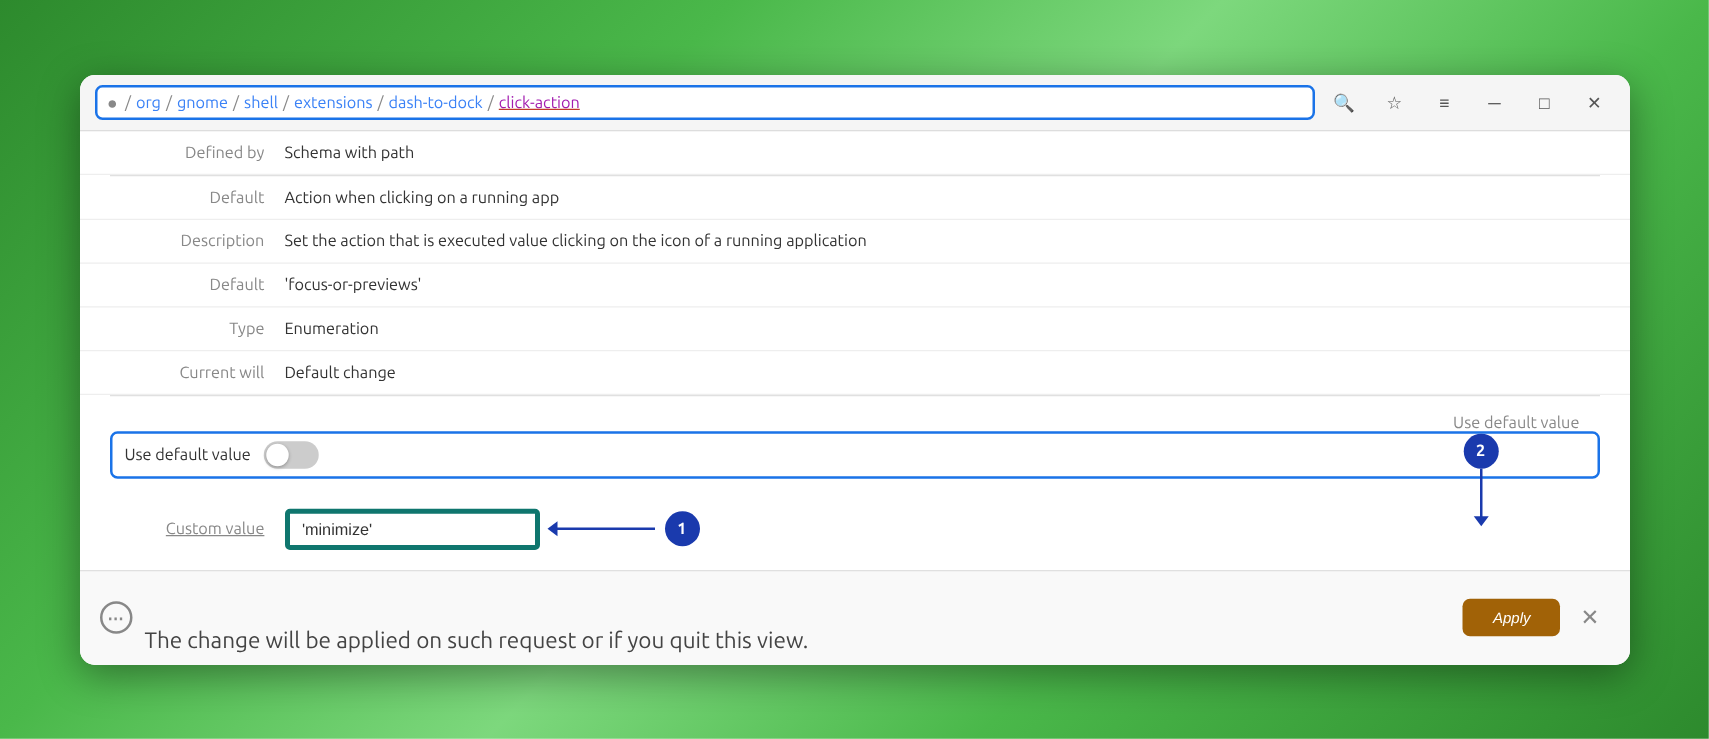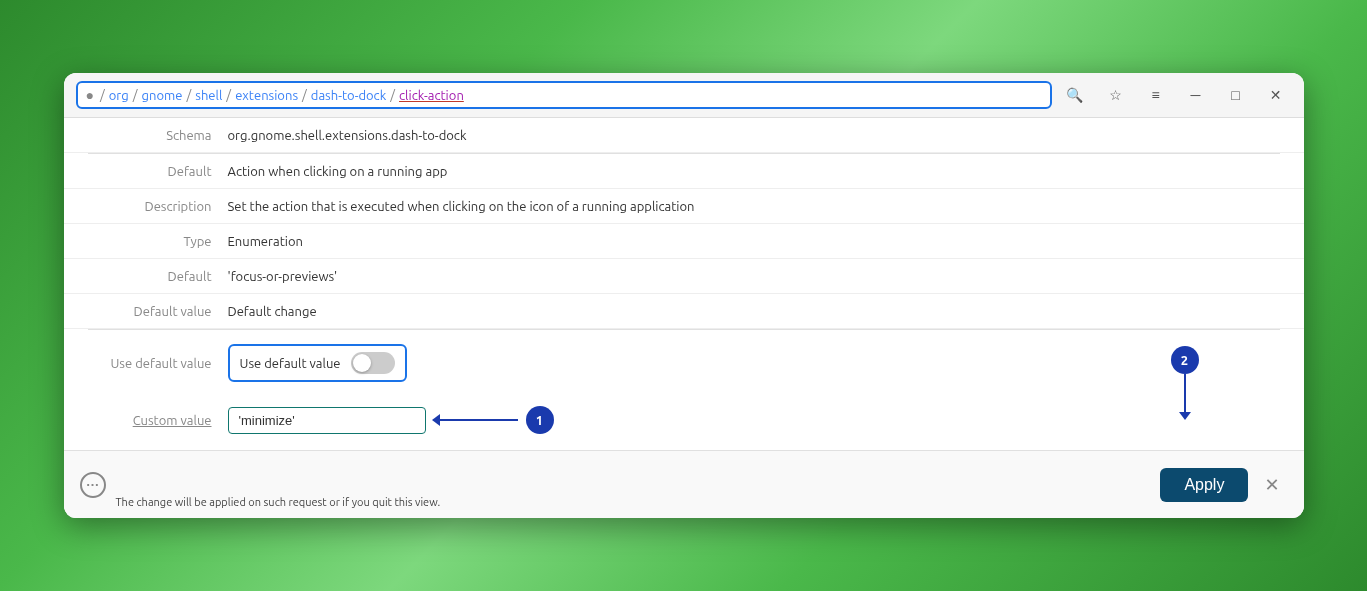--- a/index.html
+++ b/index.html
@@ -97,22 +97,22 @@
       color: #333;
       font-size: 13px;
     }
     .section-divider {
       height: 1px;
       background: #e0e0e0;
       margin: 0 24px;
     }
     .toggle-row {
       display: flex;
-      align-items: center;
       padding: 14px 24px;
+      flex-direction: column;
     }
     .toggle-label {
       min-width: 140px;
       text-align: right;
       color: #888;
       font-size: 13px;
       padding-right: 16px;
       flex-shrink: 0;
     }
     .toggle-container {
@@ -155,21 +155,21 @@
     .custom-value-label {
       min-width: 140px;
       text-align: right;
       color: #888;
       font-size: 13px;
       padding-right: 16px;
       flex-shrink: 0;
       text-decoration: underline;
     }
     .custom-value-field {
-      border: 1px solid #0f766e;
+      border: 4px solid #0f766e;
       border-radius: 4px;
       padding: 5px 10px;
       font-size: 13px;
       color: #333;
       background: #fff;
       min-width: 110px;
     }
     .arrow-annotation {
       display: flex;
       align-items: center;
@@ -224,38 +224,39 @@
       border-radius: 50%;
       display: flex;
       align-items: center;
       justify-content: center;
       color: #888;
       font-size: 13px;
       font-weight: bold;
       cursor: pointer;
     }
     .footer-message {
-      font-size: 11px;
+      font-size: 18px;
       color: #444;
       margin-top: 35px;
     }
     .footer-right {
       display: flex;
       align-items: center;
       gap: 8px;
     }
     .apply-button {
-      background: #0c4a6e;
+      background: #a16207;
       color: white;
       border: none;
       border-radius: 6px;
       padding: 8px 24px;
-      font-size: 16px;
+      font-size: 12px;
       font-weight: 500;
       cursor: pointer;
+      font-style: italic;
     }
     .close-footer-btn {
       background: transparent;
       border: none;
       color: #888;
       font-size: 18px;
       cursor: pointer;
       padding: 4px 8px;
     }
     .annotation-area {
@@ -324,44 +325,44 @@
     <button class="titlebar-btn">☆</button>
     <button class="titlebar-btn">≡</button>
     <button class="titlebar-btn">─</button>
     <button class="titlebar-btn">□</button>
     <button class="titlebar-btn close">✕</button>
   </div>
 
   <div class="content">
 
     <div class="info-row">
-      <span class="info-label">Schema</span>
-      <span class="info-value">org.gnome.shell.extensions.dash-to-dock</span>
+      <span class="info-label">Defined by</span>
+      <span class="info-value">Schema with path</span>
     </div>
 
     <div class="section-divider"></div>
 
     <div class="info-row">
       <span class="info-label">Default</span>
       <span class="info-value">Action when clicking on a running app</span>
     </div>
     <div class="info-row">
       <span class="info-label">Description</span>
-      <span class="info-value">Set the action that is executed when clicking on the icon of a running application</span>
+      <span class="info-value">Set the action that is executed value clicking on the icon of a running application</span>
+    </div>
+    <div class="info-row">
+      <span class="info-label">Default</span>
+      <span class="info-value">'focus-or-previews'</span>
     </div>
     <div class="info-row">
       <span class="info-label">Type</span>
       <span class="info-value">Enumeration</span>
     </div>
     <div class="info-row">
-      <span class="info-label">Default</span>
-      <span class="info-value">'focus-or-previews'</span>
-    </div>
-    <div class="info-row">
-      <span class="info-label">Default value</span>
+      <span class="info-label">Current will</span>
       <span class="info-value">Default change</span>
     </div>
 
     <div class="section-divider"></div>
 
     <div class="toggle-row">
       <span class="toggle-label">Use default value</span>
       <div class="toggle-container">
         <span class="toggle-text">Use default value</span>
         <div class="toggle-switch"></div>

